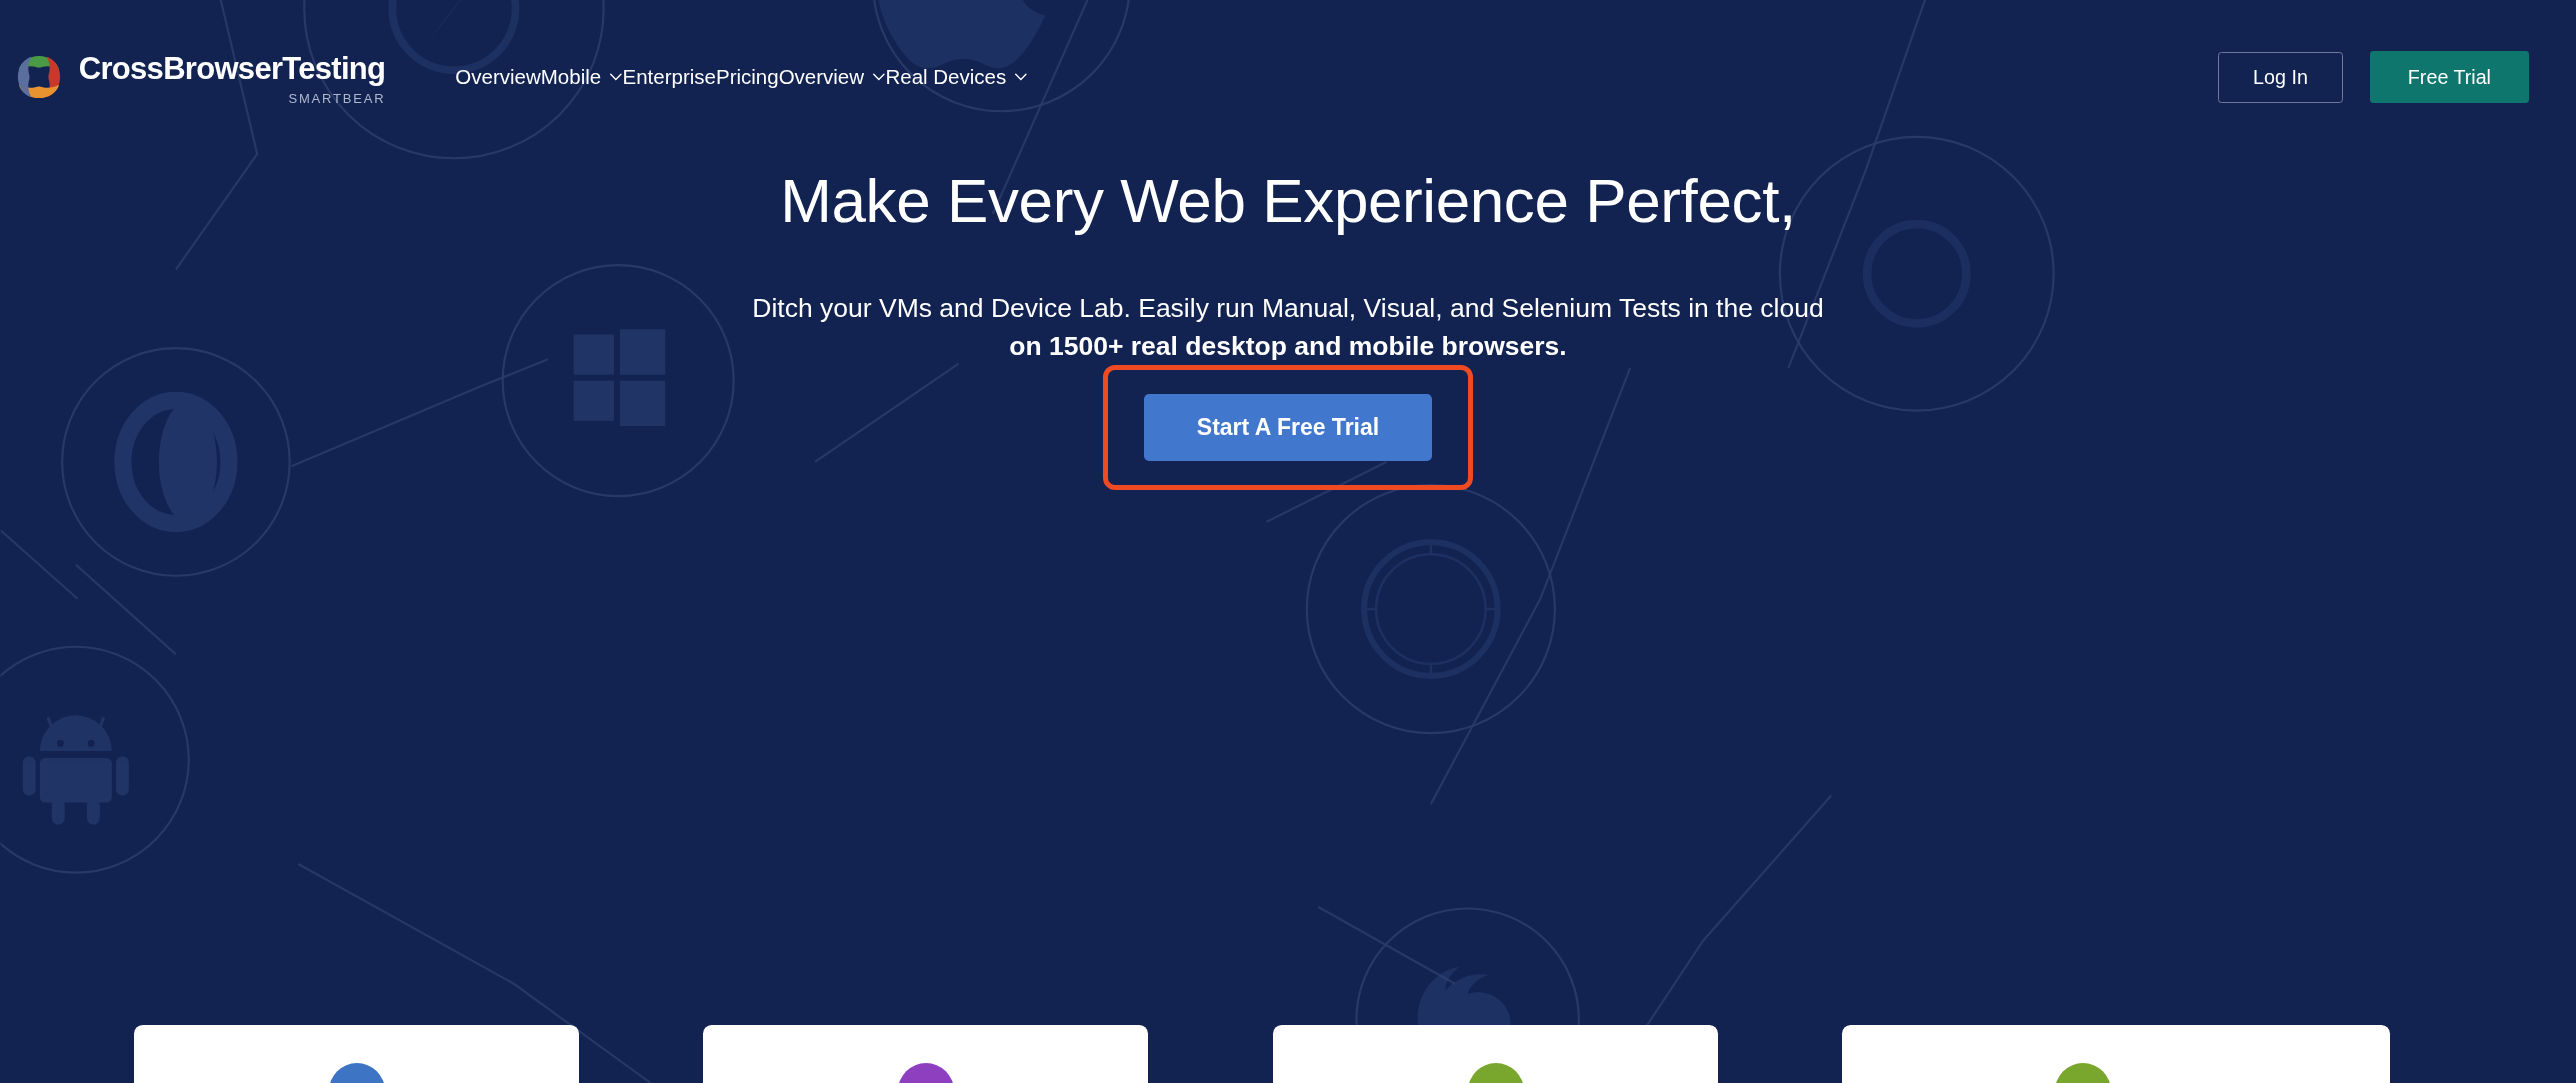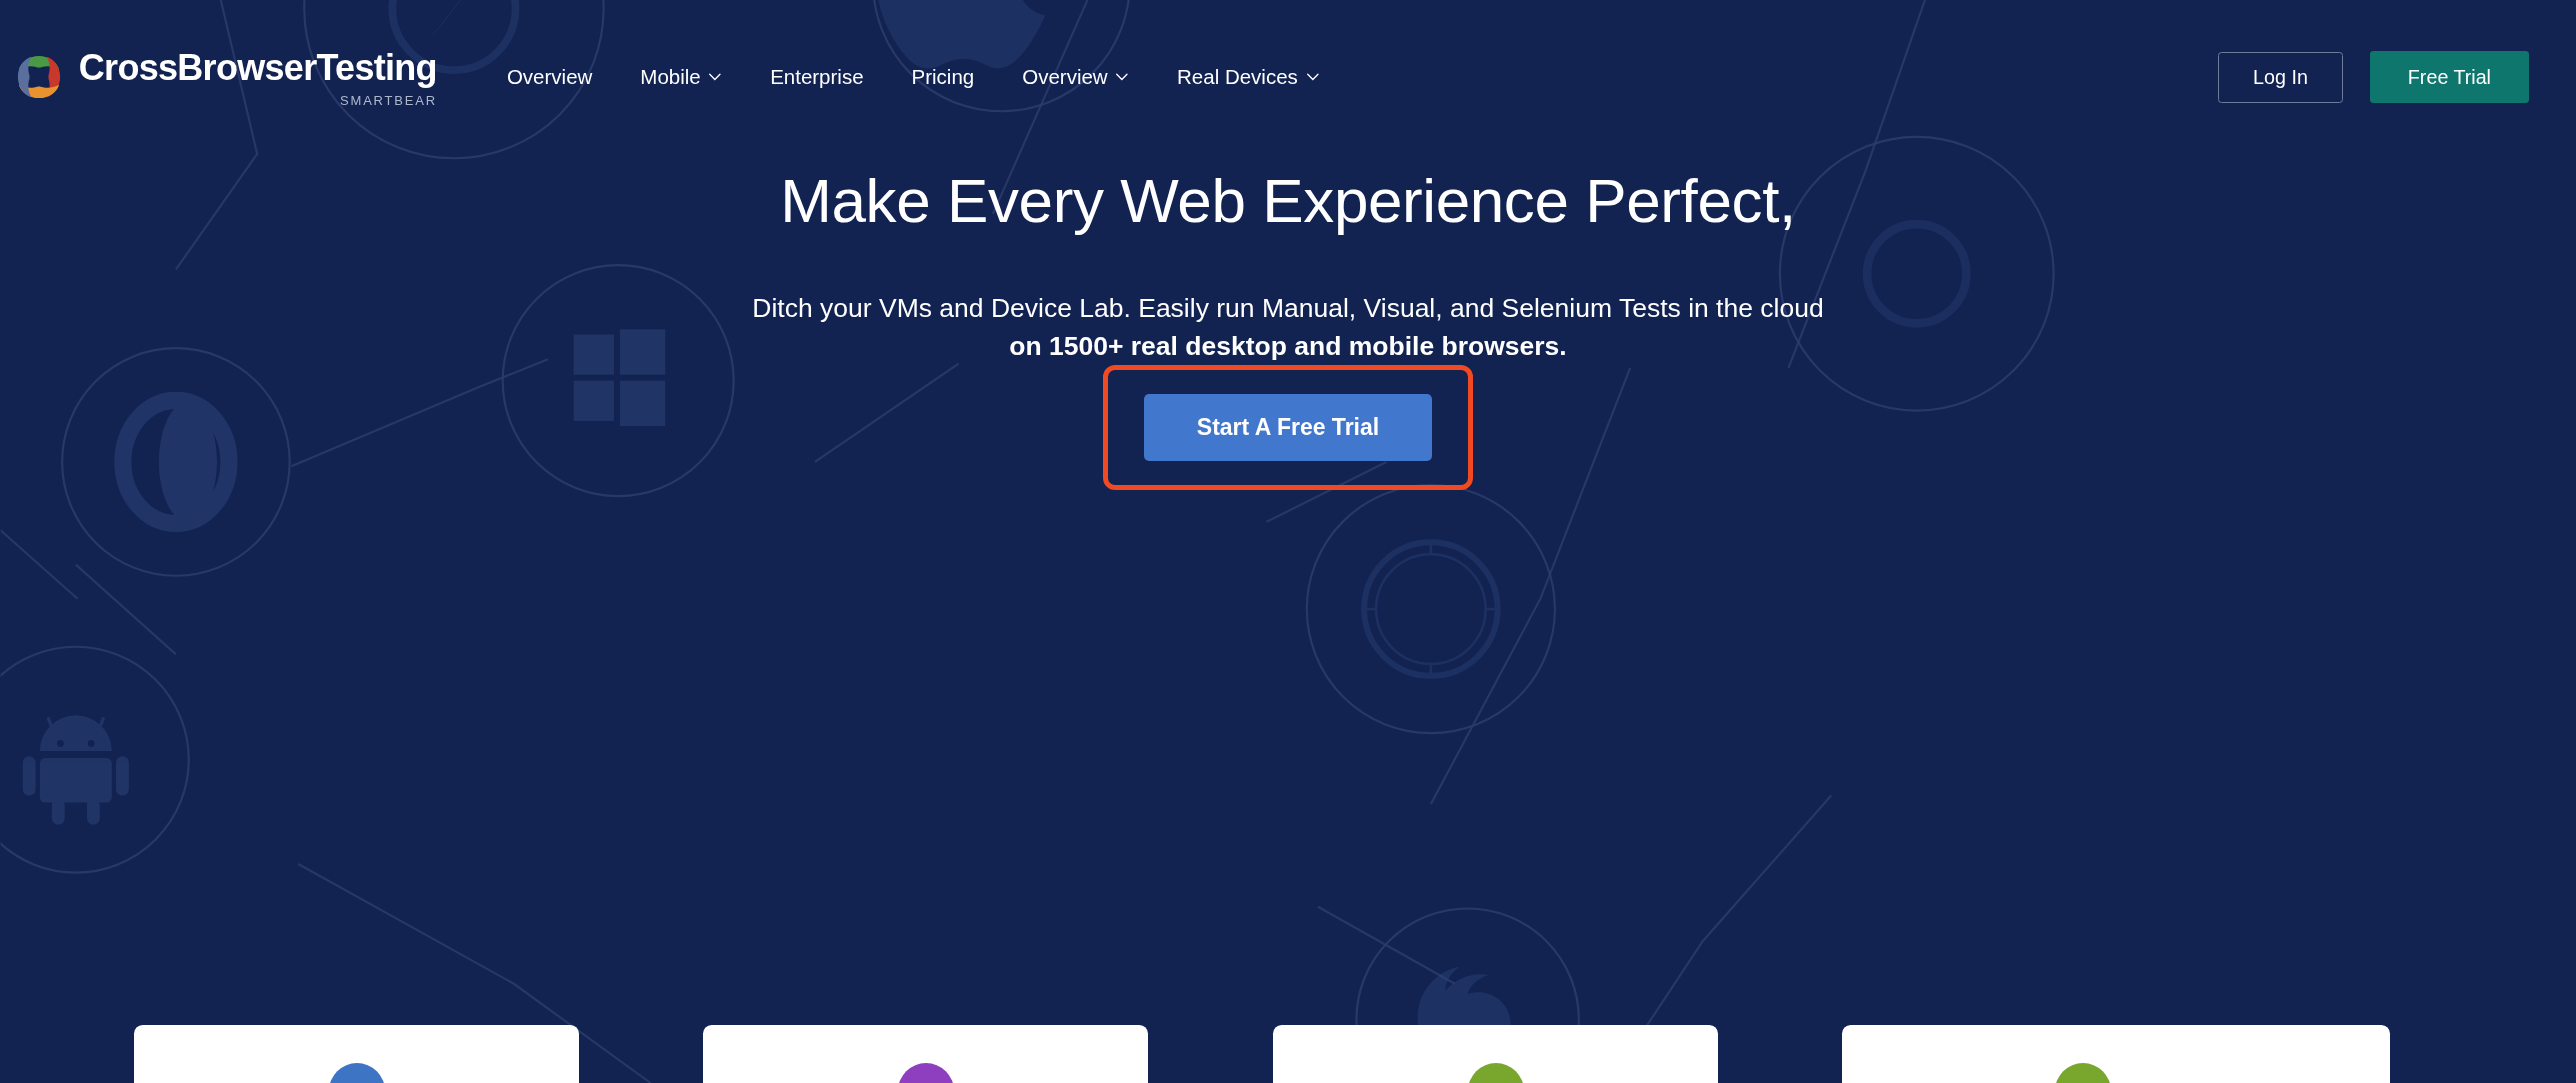--- a/index.html
+++ b/index.html
@@ -23,30 +23,30 @@
     width:2576px; height:154px;
     display:flex; align-items:center;
     padding:0 47px 0 15.4px;
     z-index:5;
   }
 
   #brand { display:flex; align-items:center; gap:15.4px; flex:0 0 auto; }
   #brand-mark { width:48px; height:48px; flex:0 0 auto; }
   #brand-text { display:flex; flex-direction:column; line-height:1; padding-top:3.4px;}
   #brand-title {
-    color:#ffffff; font-size:36px; font-weight:bold;
+    color:#ffffff; font-size:31px; font-weight:bold;
     letter-spacing:-0.7px; white-space:nowrap;
   }
   #brand-sub {
     color:#aeb8cc; font-size:13px; font-weight:normal;
     letter-spacing:1.8px; margin-top:7.7px;text-align:right;
   }
 
   #primary-nav {
-    display:flex; align-items:center; gap:48px;
+    display:flex; align-items:center; 
     margin-left:70px;
   }
   .nav-item {
     color:#ffffff; font-size:20.5px; font-weight:400;
     display:flex; align-items:center; gap:7.7px;
     white-space:nowrap; cursor:pointer; text-decoration:none;
   }
   .chev { display:inline-block; width:13.7px; height:13.7px; }
 
   #header-actions {

